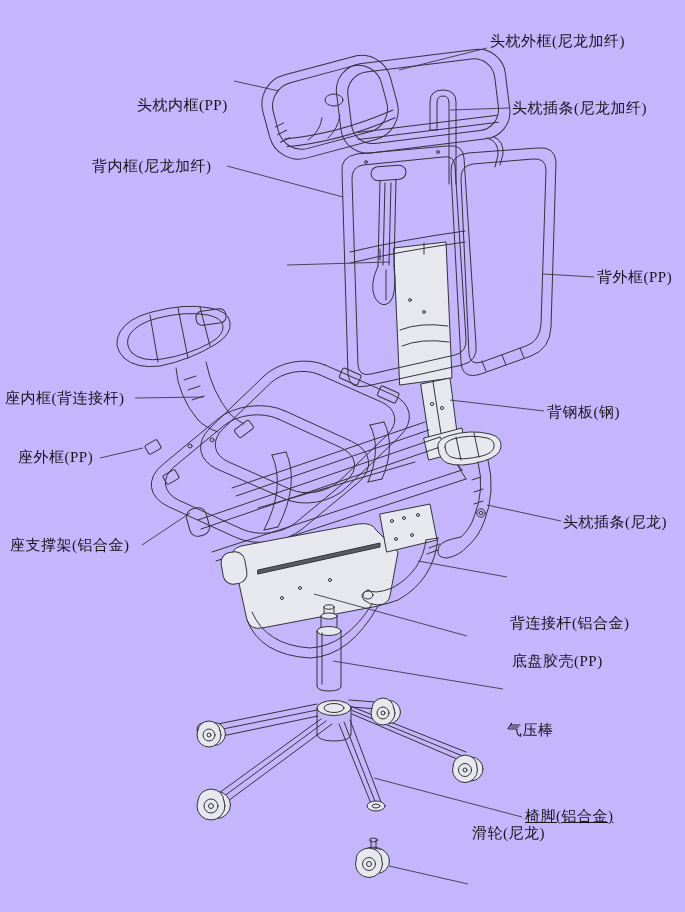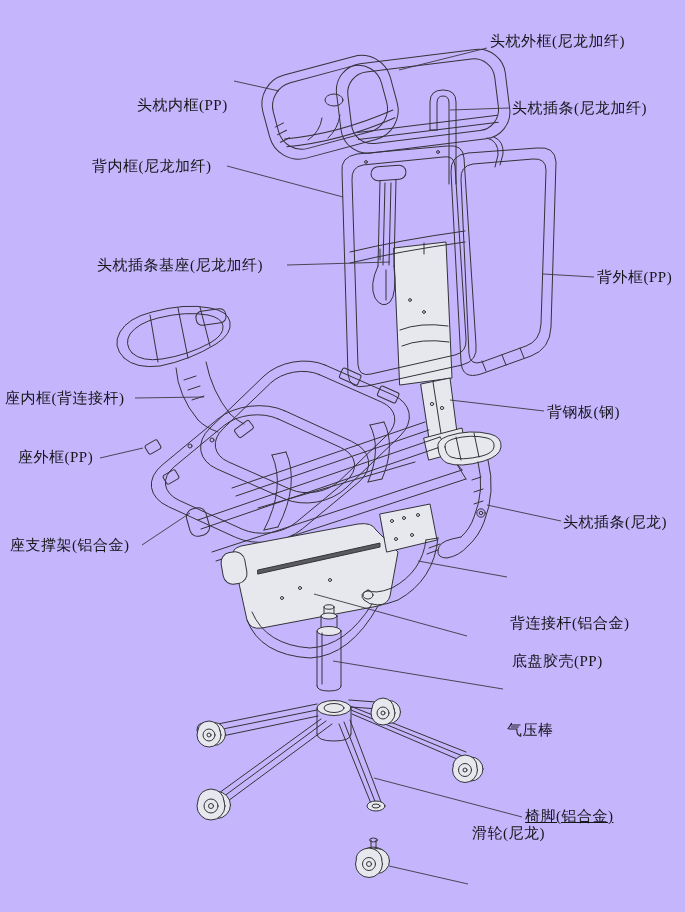--- a/index.html
+++ b/index.html
@@ -257,21 +257,20 @@
     <line x1="503" y1="689" x2="333" y2="661"></line>
     <line x1="522" y1="817" x2="374" y2="778"></line>
     <line x1="468" y1="884" x2="389" y2="866"></line>
   </g>
 </svg>
 
 <div class="lbl lbl-0">头枕外框(尼龙加纤)</div>
 <div class="lbl lbl-1">头枕内框(PP)</div>
 <div class="lbl lbl-2">头枕插条(尼龙加纤)</div>
 <div class="lbl lbl-3">背内框(尼龙加纤)</div>
-<div class="lbl lbl-4">头枕插条基座(尼龙加纤)</div>
 <div class="lbl lbl-5">背外框(PP)</div>
 <div class="lbl lbl-6">座内框(背连接杆)</div>
 <div class="lbl lbl-7">座外框(PP)</div>
 <div class="lbl lbl-8">座支撑架(铝合金)</div>
 <div class="lbl lbl-9">背钢板(钢)</div>
 <div class="lbl lbl-10">头枕插条(尼龙)</div>
 <div class="lbl lbl-11">背连接杆(铝合金)</div>
 <div class="lbl lbl-12">底盘胶壳(PP)</div>
 <div class="lbl lbl-13">气压棒</div>
 <div class="lbl lbl-14">椅脚(铝合金)</div>

